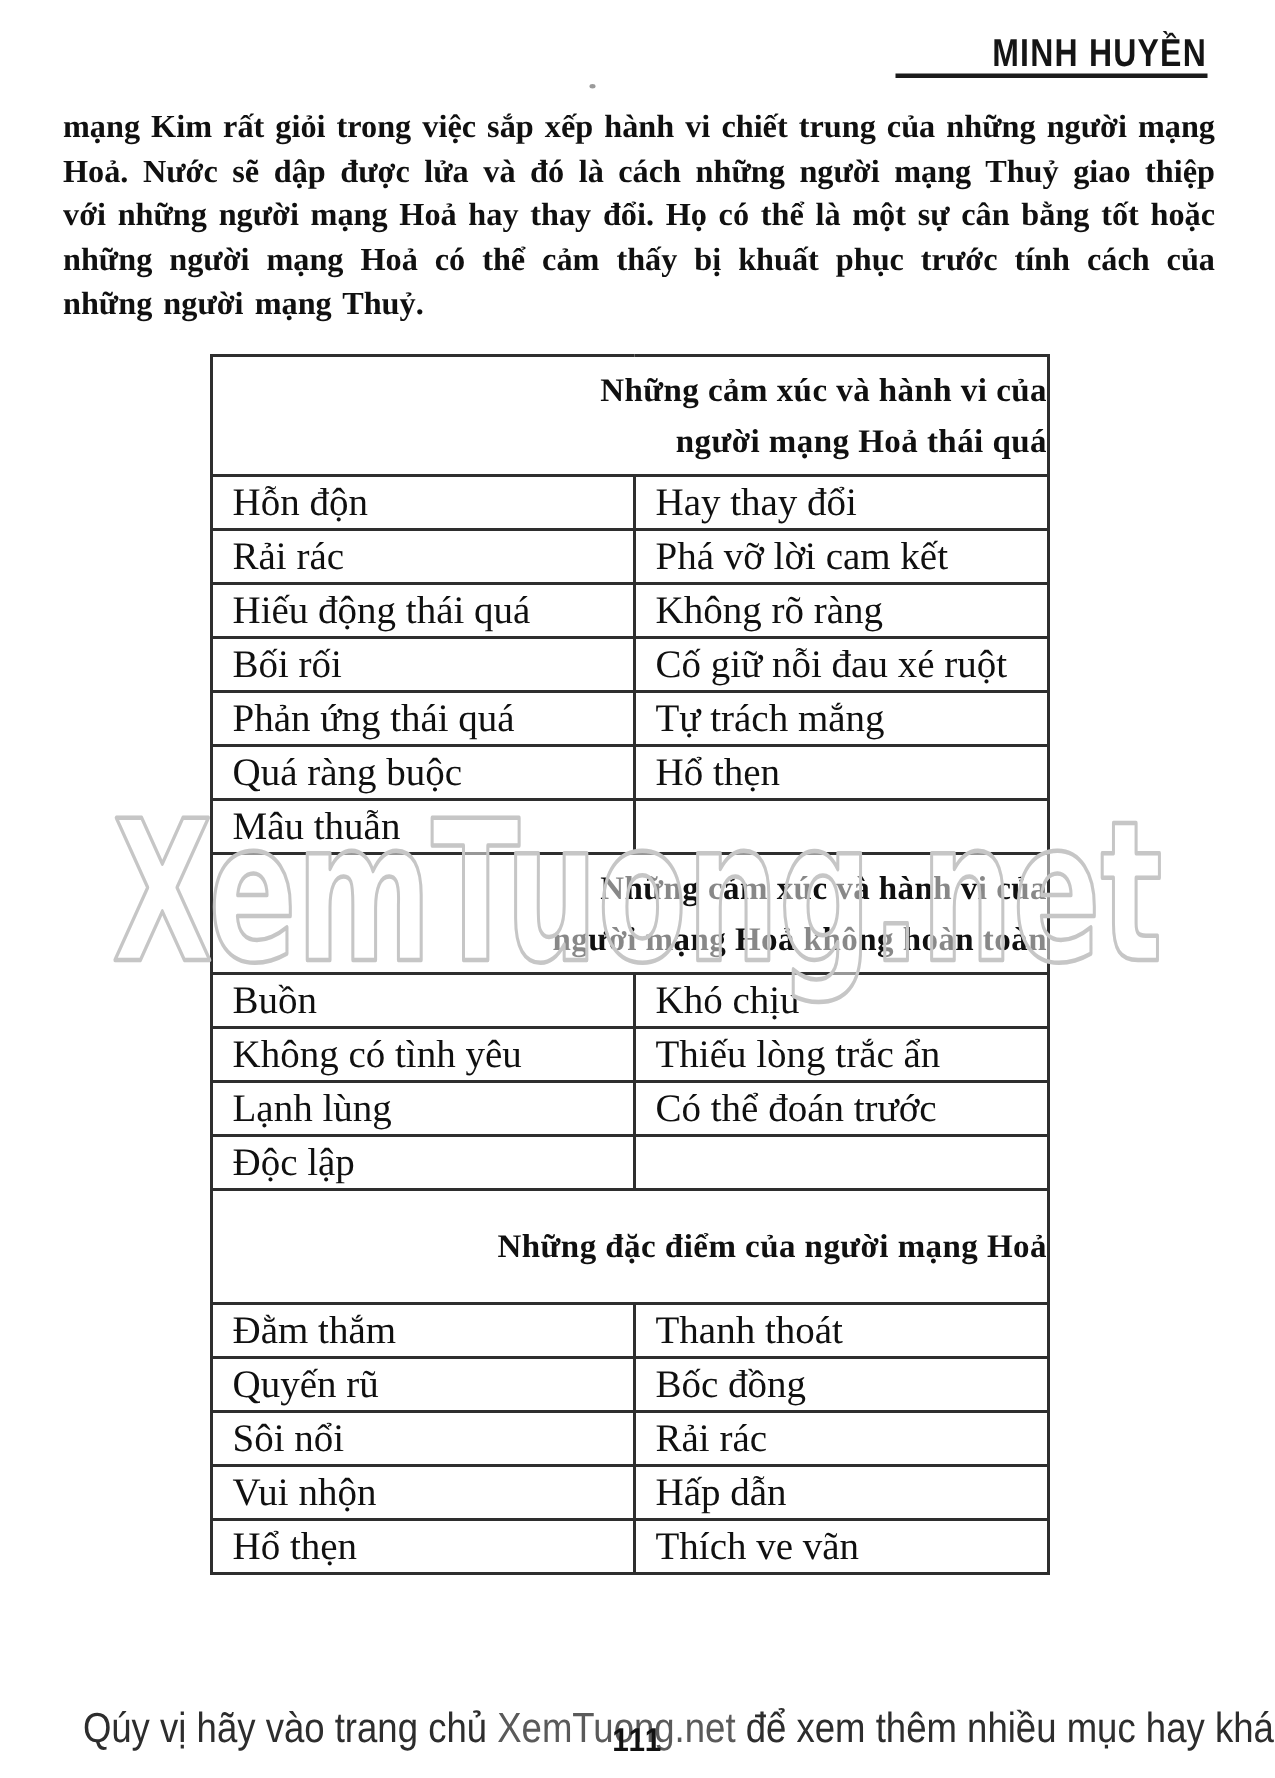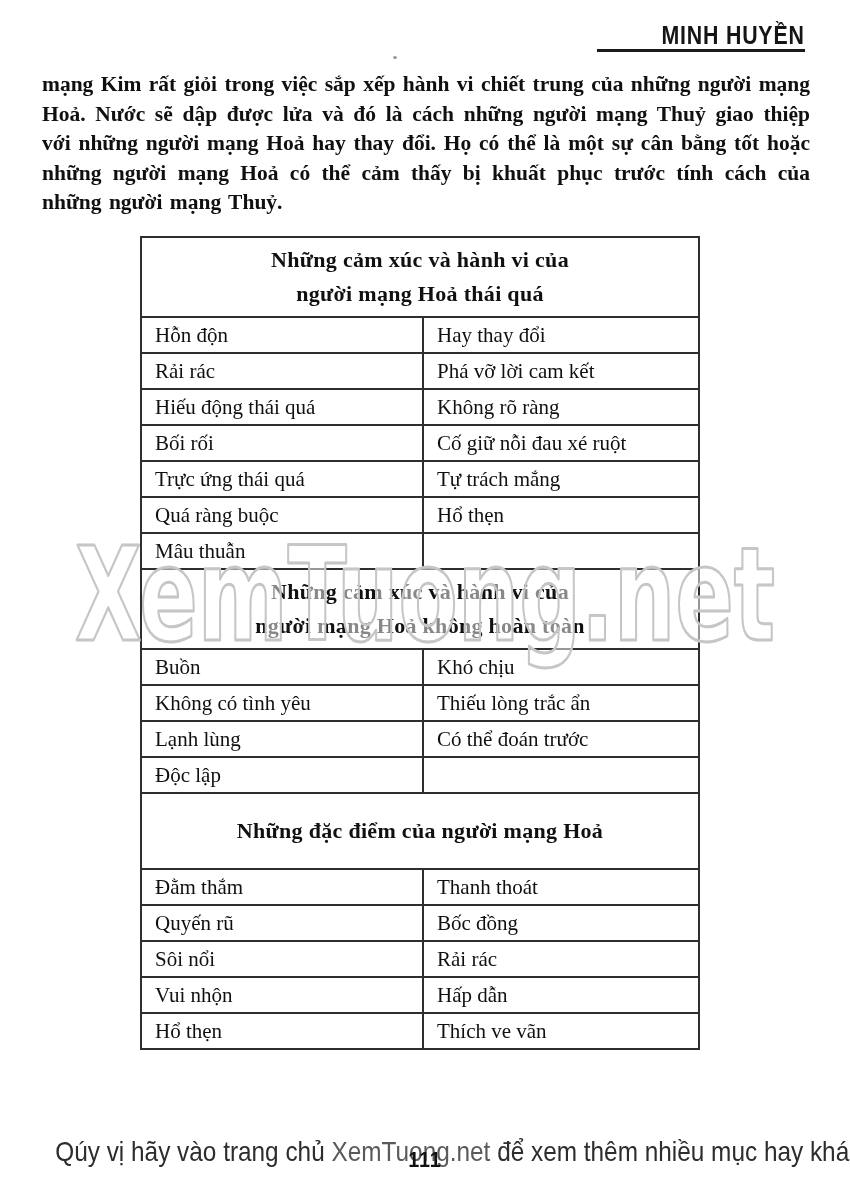--- a/index.html
+++ b/index.html
@@ -70,36 +70,36 @@
     top: 236px;
     width: 558px;
     border-collapse: collapse;
     table-layout: fixed;
     background: transparent;
   }
   .traits-table col.c1 { width: 282px; }
   .traits-table col.c2 { width: 276px; }
   .traits-table td {
     border: 2px solid #2e2e2e;
-    font-size: 21px;
+    font-size: 26px;
     color: #101010;
     padding: 0 6px 0 13px;
     vertical-align: middle;
     overflow: hidden;
     white-space: nowrap;
   }
   .traits-table tr.data-row { height: 36px; }
   .traits-table td.section-head {
     text-align: center;
     font-weight: bold;
     font-size: 22px;
     padding: 5px 0;
     letter-spacing: 0.3px;
   }
-  .traits-table td.section-head .hl { line-height: 34px; }
+  .traits-table td.section-head .hl { line-height: 34px; text-align: right; }
   .traits-table tr.compact td.section-head { padding: 21px 0; margin-top: 42px; }
   .traits-table tr.compact td.section-head .hl { line-height: 32px; }
 
   
   .watermark-svg {
     position: absolute;
     left: 0;
     top: 498px;
     pointer-events: none;
   }
@@ -167,21 +167,21 @@
       </tr>
       <tr class="data-row">
         <td>Hiếu động thái quá</td>
         <td>Không rõ ràng</td>
       </tr>
       <tr class="data-row">
         <td>Bối rối</td>
         <td>Cố giữ nỗi đau xé ruột</td>
       </tr>
       <tr class="data-row">
-        <td>Trực ứng thái quá</td>
+        <td>Phản ứng thái quá</td>
         <td>Tự trách mắng</td>
       </tr>
       <tr class="data-row">
         <td>Quá ràng buộc</td>
         <td>Hổ thẹn</td>
       </tr>
       <tr class="data-row">
         <td>Mâu thuẫn</td>
         <td></td>
       </tr>

